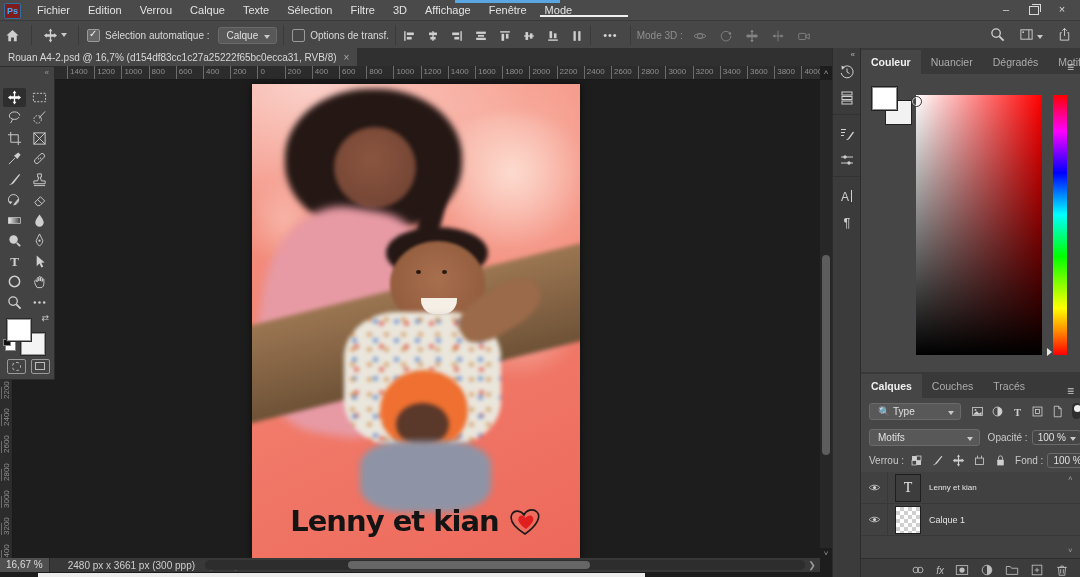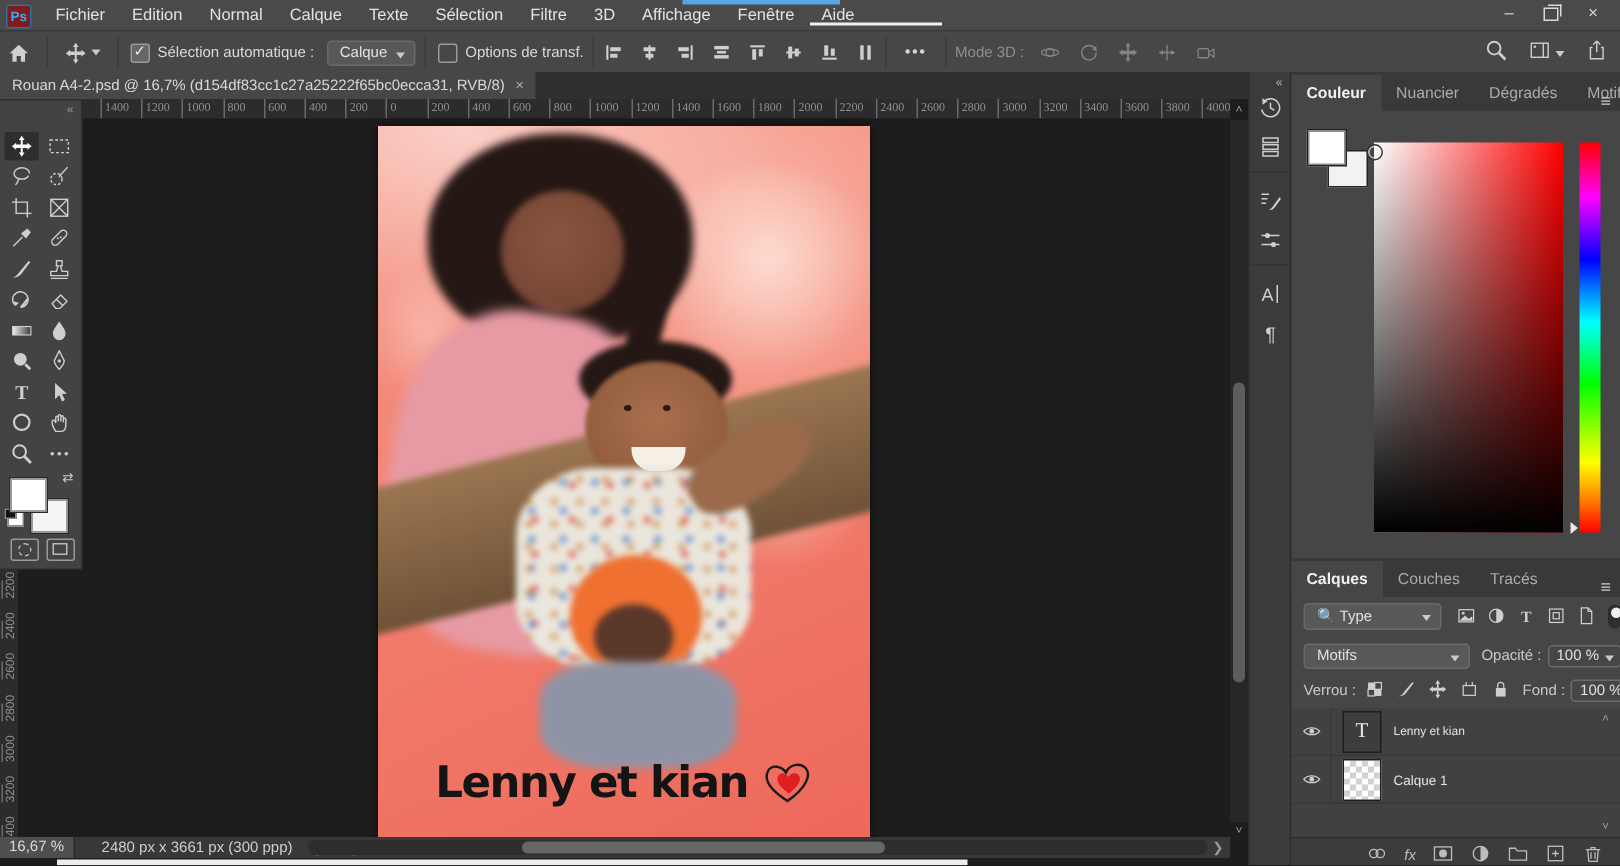--- a/index.html
+++ b/index.html
@@ -36,21 +36,21 @@
   #ob-right{position:absolute;right:8px;top:20px;height:28px;display:flex;align-items:center;gap:14px;}
   .dots{font-size:11px;letter-spacing:1px;color:#d6d6d6;padding:0 6px;}
   
   #tabbar{left:0;top:48px;width:832px;height:18px;background:#303030;}
   #doc-tab{left:0;top:0;height:18px;background:#474747;display:flex;align-items:center;padding:0 8px;max-width:385px;}
   #doc-tab .t{font-size:10px;color:#d8d8d8;white-space:nowrap;}
   #doc-tab .x{font-size:10px;color:#a9a9a9;margin-left:7px;}
   
   #docarea{left:0;top:66px;width:832px;height:511px;background:#1d1d1d;}
   #hruler{left:55px;top:0;width:765px;height:13px;background:#2c2c2c;border-bottom:1px solid #1a1a1a;overflow:hidden;}
-  .hlab{position:absolute;top:0;font-size:8px;color:#8f8f8f;border-left:1px solid #6b6b6b;height:13px;padding-left:2px;line-height:11px;font-family:Liberation Serif, serif;}
+  .hlab{position:absolute;top:0;font-size:8px;color:#8f8f8f;border-left:1px solid #6b6b6b;height:13px;padding-left:2px;line-height:11px;}
   #vruler{left:0;top:314px;width:12px;height:192px;background:#2c2c2c;border-right:1px solid #1a1a1a;overflow:hidden;}
   .vlab{position:absolute;left:0;width:12px;font-size:8px;color:#8f8f8f;transform:rotate(-90deg);transform-origin:center;border-top:1px solid #6b6b6b;}
   #ruler-corner-up{left:820px;top:1px;width:12px;height:12px;color:#9a9a9a;font-size:8px;text-align:center;line-height:12px;}
   
   #vsb-track{left:820px;top:14px;width:12px;height:468px;background:#272727;}
   #vsb-thumb{left:822px;top:189px;width:8px;height:200px;background:#5d5d5d;border-radius:4px;}
   #vsb-down{left:820px;top:482px;width:12px;height:12px;color:#9a9a9a;font-size:8px;text-align:center;line-height:12px;}
   #statusbar{left:0;top:492px;width:820px;height:14px;background:#383838;display:flex;align-items:center;}
   #status-zoom{background:#4f4f4f;border-right:1px solid #2a2a2a;font-size:10px;color:#dcdcdc;padding:0 6px;height:14px;line-height:14px;}
   #status-info{font-size:10px;color:#cfcfcf;margin-left:18px;}
@@ -395,29 +395,29 @@
 </defs>
 </svg>
 
 <div class="app">
 
   <div class="abs" id="titlebar">
     <div class="abs" id="ps-logo">Ps</div>
     <div class="abs" id="menubar-items">
         <div class="menu-item">Fichier</div>
         <div class="menu-item">Edition</div>
-        <div class="menu-item">Normal</div>
+        <div class="menu-item">Verrou</div>
         <div class="menu-item">Calque</div>
         <div class="menu-item">Texte</div>
         <div class="menu-item">Sélection</div>
         <div class="menu-item">Filtre</div>
         <div class="menu-item">3D</div>
         <div class="menu-item">Affichage</div>
         <div class="menu-item">Fenêtre</div>
-        <div class="menu-item">Aide</div>
+        <div class="menu-item">Mode</div>
       </div>
     <div class="abs decor-blue"></div>
     <div class="abs decor-white"></div>
     <div class="abs" id="win-controls">
       <div class="win-btn">–</div>
       <div class="win-btn"><span class="win-restore-glyph"></span></div>
       <div class="win-btn">×</div>
     </div>
   </div>
 

